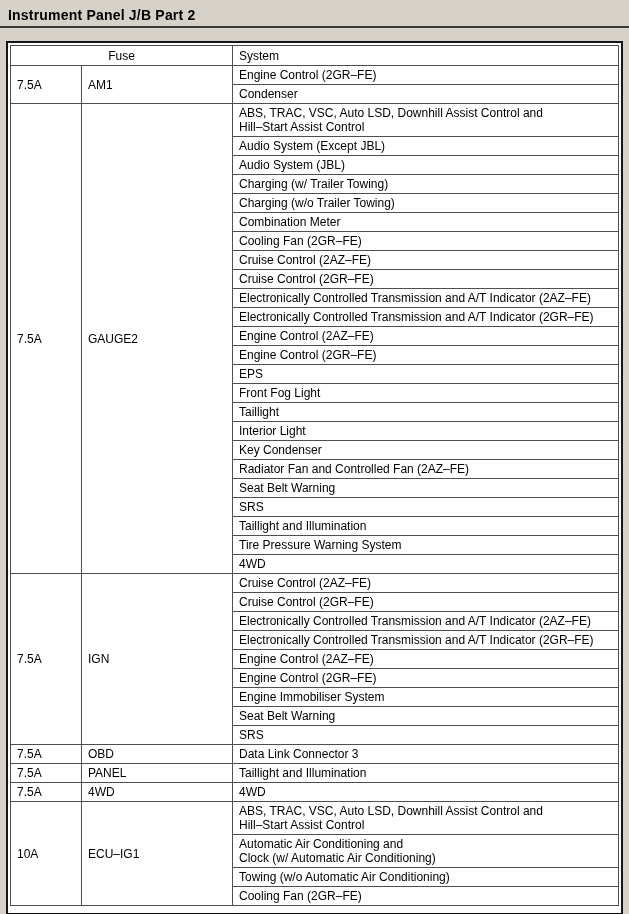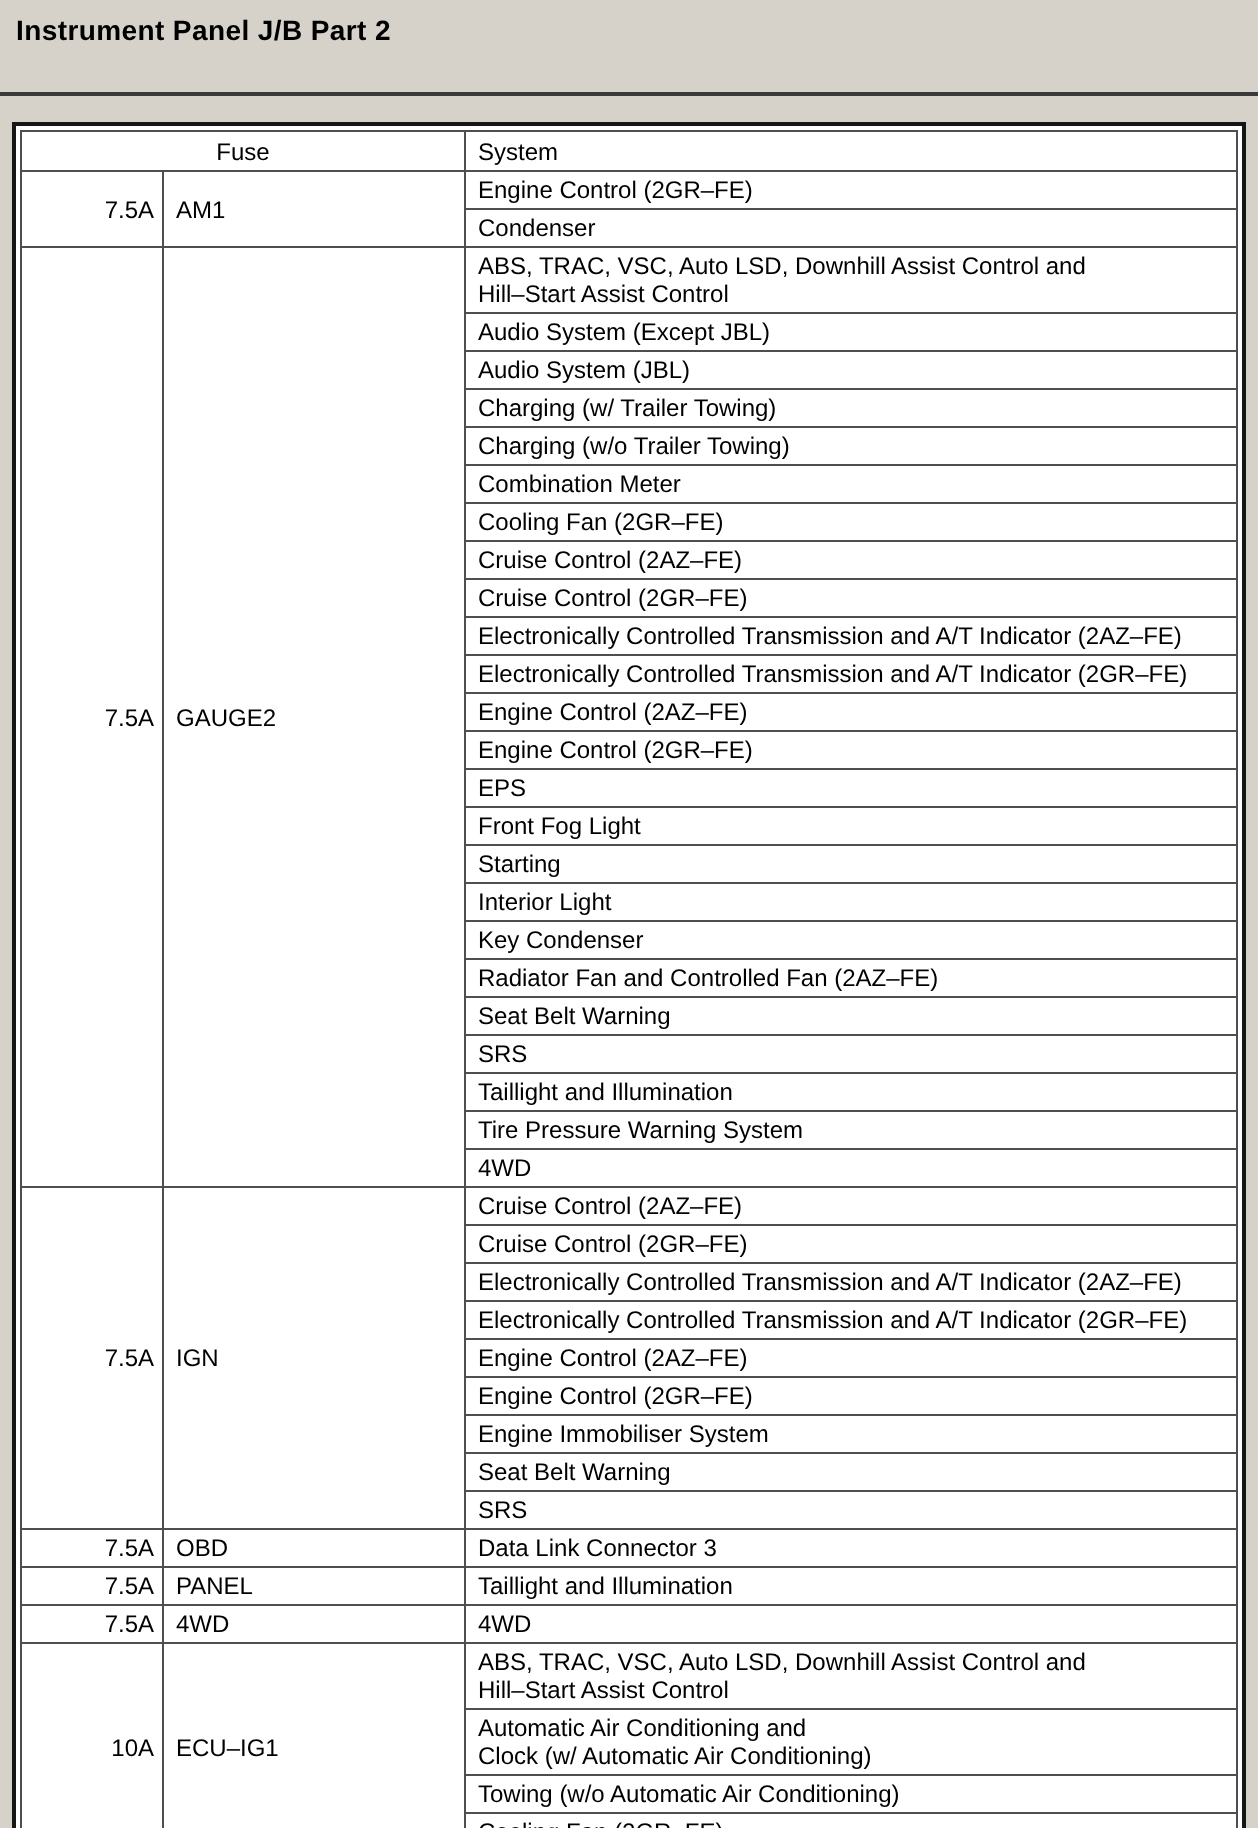--- a/index.html
+++ b/index.html
@@ -4,21 +4,21 @@
 <style>
   html, body { margin: 0; padding: 0; }
   body {
     width: 629px;
     min-height: 914px;
     background: #d6d2c9;
     color: #000;
     font-family: "Liberation Sans", sans-serif;
     box-sizing: border-box;
   }
-  .page-header { padding: 7px 10px 23px 8px; }
+  .page-header { padding: 7px 10px 3px 8px; }
   .page-title {
     margin: 0;
     font-size: 14px;
     font-weight: bold;
     letter-spacing: 0.2px;
   }
   .header-rule {
     height: 2px;
     background: #3a3a3a;
   }
@@ -43,21 +43,20 @@
     font-size: 12px;
     text-align: left;
     padding: 1px 6px;
   }
   th.fuse-head { text-align: center; }
   td.amp {
     width: 60px;
     padding: 2px 4px 2px 6px;
     vertical-align: middle;
     white-space: nowrap;
-    text-align: right;
   }
   td.fname {
     width: 140px;
     padding: 2px 4px 2px 6px;
     vertical-align: middle;
     white-space: nowrap;
   }
   td.sys {
     padding: 2px 6px;
     line-height: 14px;
@@ -132,21 +131,21 @@
         <tr>
           <td class="sys">Engine Control (2GR–FE)</td>
         </tr>
         <tr>
           <td class="sys">EPS</td>
         </tr>
         <tr>
           <td class="sys">Front Fog Light</td>
         </tr>
         <tr>
-          <td class="sys">Starting</td>
+          <td class="sys">Taillight</td>
         </tr>
         <tr>
           <td class="sys">Interior Light</td>
         </tr>
         <tr>
           <td class="sys">Key Condenser</td>
         </tr>
         <tr>
           <td class="sys">Radiator Fan and Controlled Fan (2AZ–FE)</td>
         </tr>

